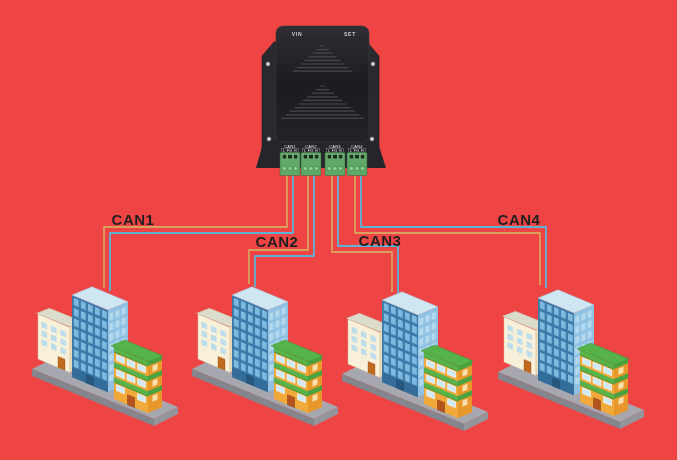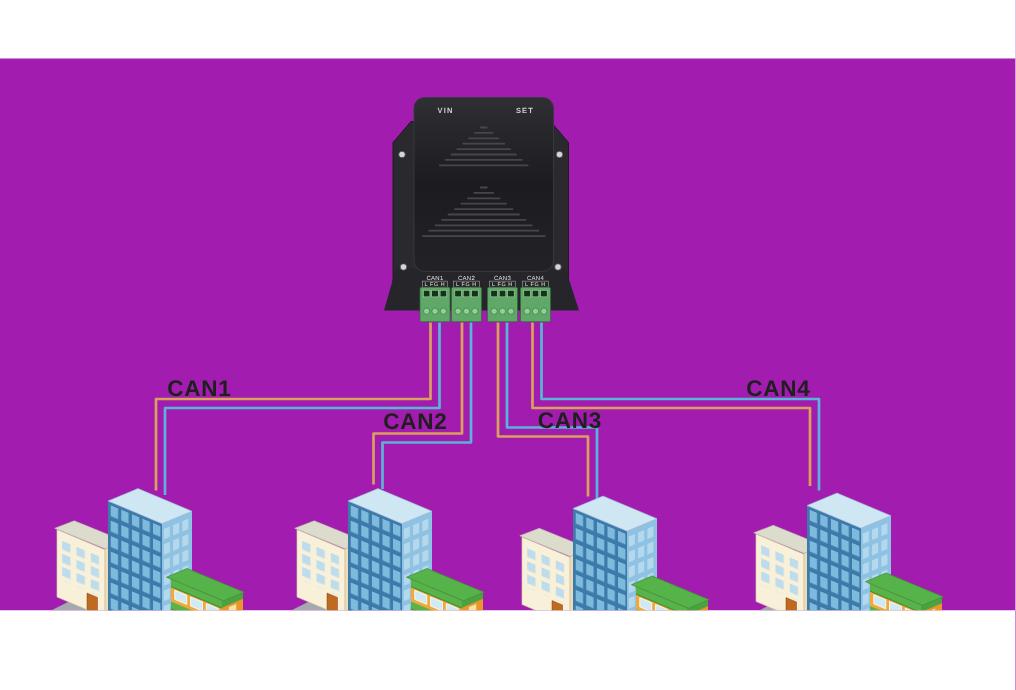--- a/index.html
+++ b/index.html
@@ -1,16 +1,16 @@
 <!DOCTYPE html>
 <html><head>
 <meta charset="utf-8">
 <style>
   html,body{margin:0;padding:0;background:#ffffff;}
-  .canvas{position:relative;width:677px;height:368px;background:#a21caf;overflow:hidden;margin-top:39px;}
+  .canvas{position:relative;width:677px;height:460px;background:#ef4444;overflow:hidden;}
   svg{display:block;}
   text{font-family:"Liberation Sans",sans-serif;}
   .conn-label{font-size:15px;font-weight:bold;letter-spacing:0.5px;}
   .top-label{font-size:5px;font-weight:bold;letter-spacing:0.8px;fill:#cfcfcf;}
   .port-name{font-size:4px;fill:#e6e6e6;letter-spacing:0.2px;}
   .port-pins{font-size:3.6px;fill:#e6e6e6;letter-spacing:0.4px;}
 </style>
 </head>
 <body>
 

